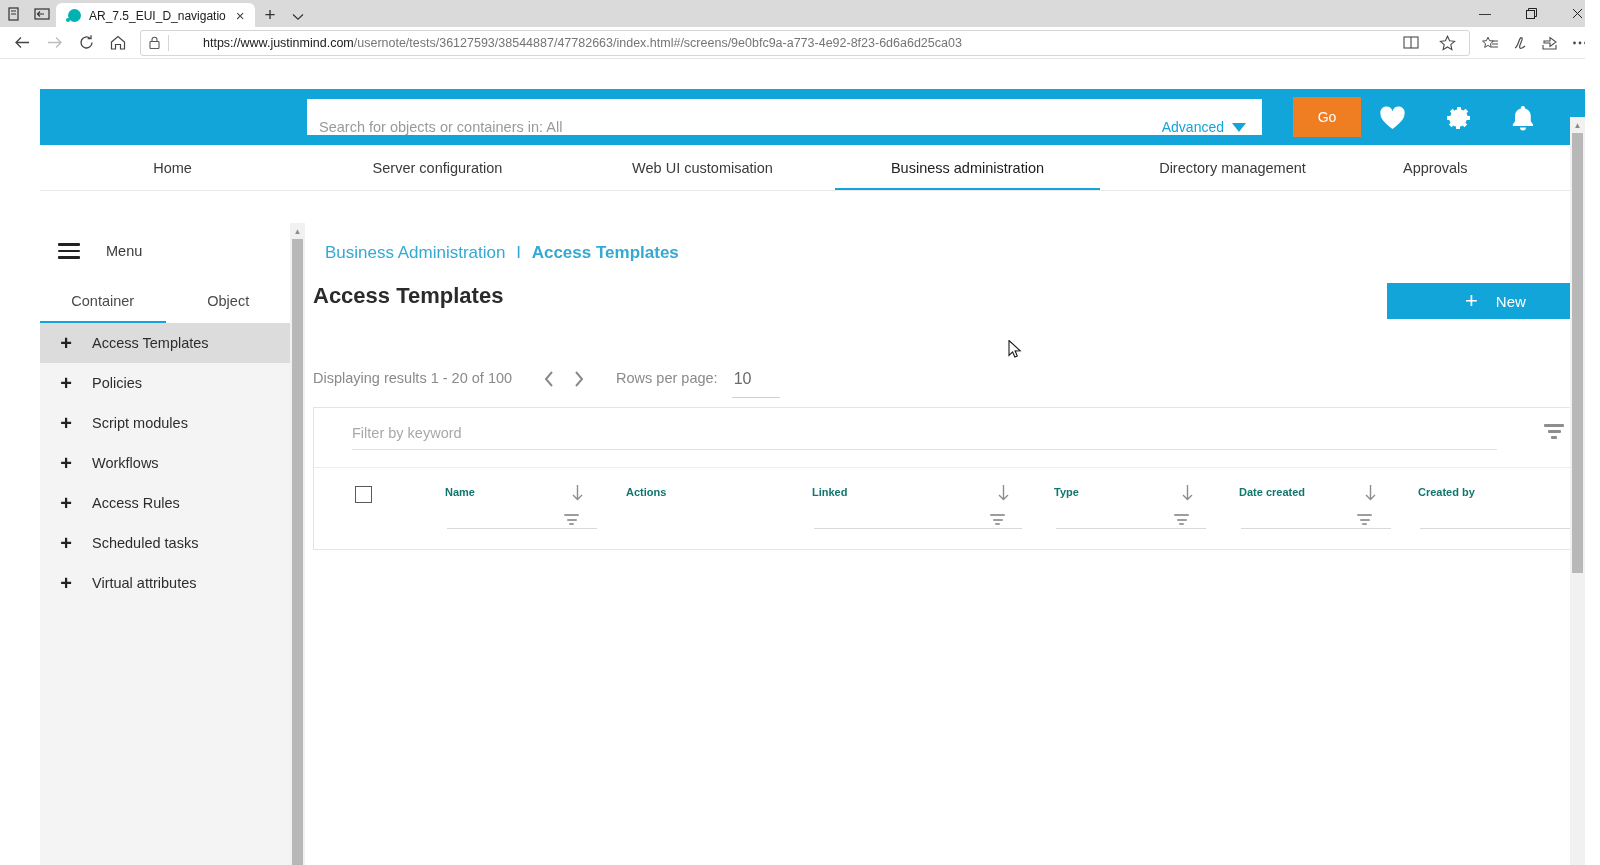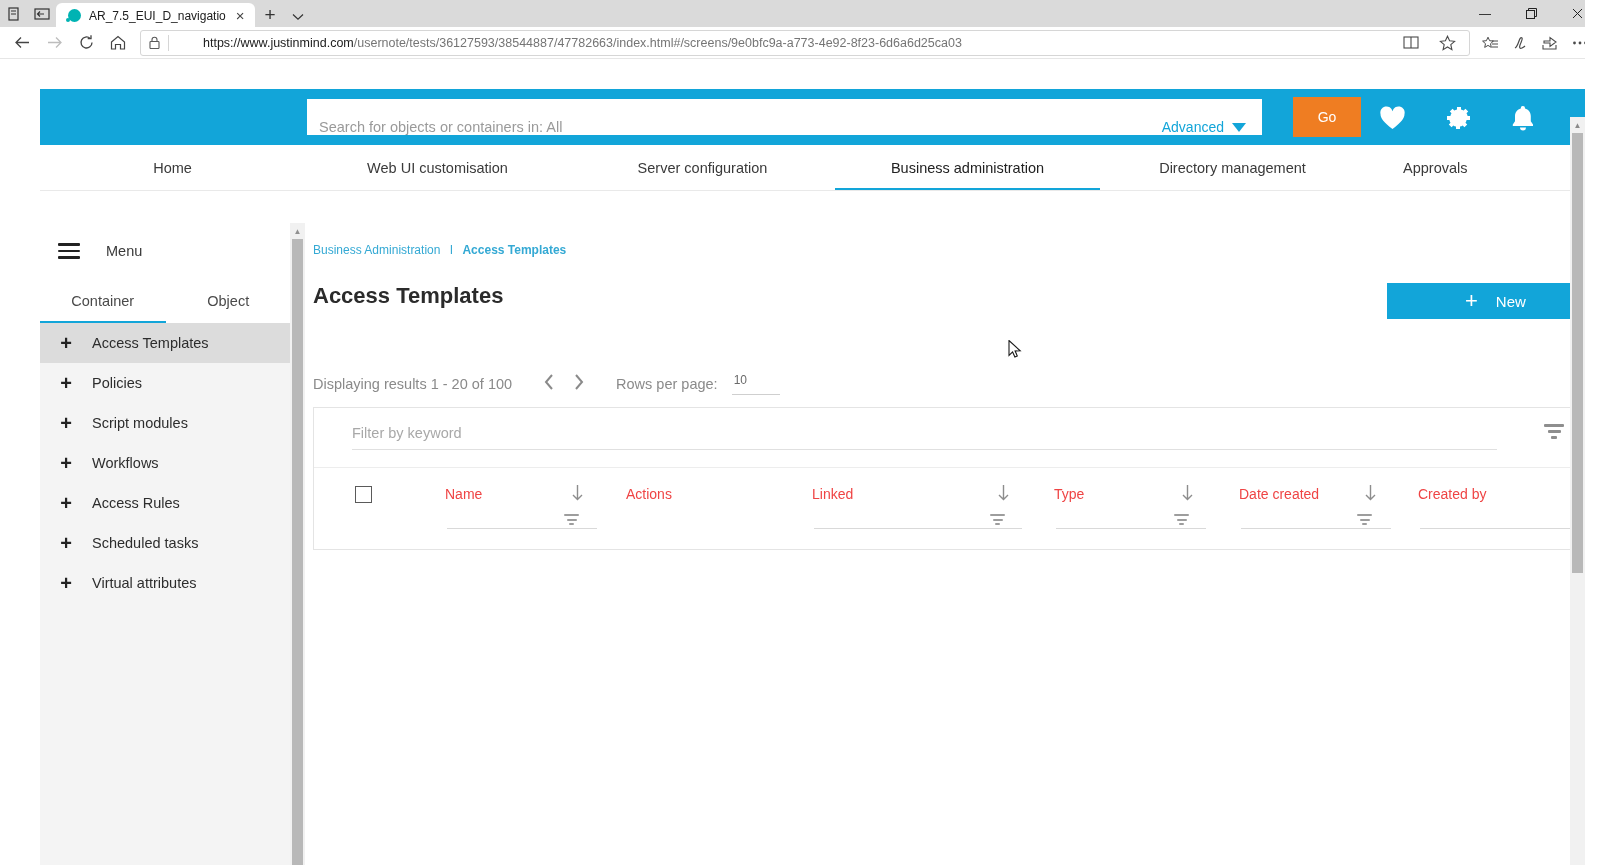--- a/index.html
+++ b/index.html
@@ -163,45 +163,45 @@
   }
   .side-scroll .sb-thumb {
     position:absolute; top:16px; left:2px; width:11px; height: 626px; background:#b8b8b8;
   }
 
   
   .content {
     position: absolute; left: 305px; top: 164px; right: 0px; height: 642px;
     background: #ffffff; overflow: hidden;
   }
-  .breadcrumb { position: absolute; left: 8px; top: 20px; font-size: 12px; }
+  .breadcrumb { position: absolute; left: 20px; top: 20px; font-size: 17px; }
   .breadcrumb a { color: #34a9d4; text-decoration: none; }
   .breadcrumb .sep { color: #34a9d4; padding: 0 6px; }
   .breadcrumb .current { color: #34a9d4; font-weight: bold; }
   .page-title {
     position: absolute; left: 8px; top: 60px; font-size: 22px;
     color: #2b2b2b; font-weight: bold;
   }
   .new-btn {
     position: absolute; left: 1082px; top: 60px; width: 200px; height: 36px;
     background: #12a5d9; color: #fff; font-size: 15px;
     display: flex; align-items: center; gap: 18px; padding-left: 78px;
   }
   .new-plus { font-size: 22px; line-height: 1; font-weight: 400; }
 
   .pagination {
     position: absolute; left: 8px; top: 147px; height: 28px;
-    display: flex; align-items: center; gap: 0px;
+    display: flex; gap: 0px;
     font-size: 14.5px; color: #8a8a8a;
   }
   .pg-text { margin-right: 22px; }
   .pg-arrow { width: 30px; text-align: center; font-size: 19px; color: #8a8a8a; }
   .pg-rows-label { margin-left: 22px; margin-right: 14px; }
   .pg-rows-val {
-    font-size: 12px; color: #6a6a6a; border-bottom: 1px solid #cfcfcf;
+    font-size: 16px; color: #6a6a6a; border-bottom: 1px solid #cfcfcf;
     width: 48px; padding-bottom: 7px; padding-left: 2px;
   }
 
   .table-card {
     position: absolute; left: 8px; top: 184px; width: 1262px; height: 143px;
     border: 1px solid #e4e4e4; background: #fff;
   }
   .filter-bar {
     height: 60px; position: relative; border-bottom: 1px solid #ededed;
   }
@@ -222,21 +222,21 @@
   .filter-menu-icon i:nth-child(1){ width: 20px;}
   .filter-menu-icon i:nth-child(2){ width: 13px;}
   .filter-menu-icon i:nth-child(3){ width: 6px;}
 
   .thead { position: relative; height: 80px; }
   .th-check {
     position: absolute; left: 41px; top: 18px; width: 17px; height: 17px;
     border: 1.8px solid #5a5a5a;
   }
   .th {
-    position: absolute; top: 18px; font-size: 14px; color: #ef4444;
+    position: absolute; top: 18px; font-size: 11px; color: #0f766e; font-weight: bold;
   }
   .th-sort {
     position: absolute; top: 17px; font-size: 15px; color: #8d8d8d;
   }
   .col-underline {
     position: absolute; top: 60px; height: 1px; background: #d9d9d9;
   }
   .col-filter {
     position: absolute; top: 46px;
     display: flex; flex-direction: column; align-items: center; gap: 2.5px;
@@ -407,24 +407,24 @@
           <path fill="#fff" d="M10 23.5h6a3 3 0 0 1-6 0z"></path>
         </svg>
     </span>
   </div>
 
   <div class="app-nav">
     <div class="nav-item" style="width:265px">
         <span>Home</span>
       </div>
     <div class="nav-item" style="width:265px">
+        <span>Server configuration</span>
+      </div>
+    <div class="nav-item" style="width:265px">
         <span>Web UI customisation</span>
-      </div>
-    <div class="nav-item" style="width:265px">
-        <span>Server configuration</span>
       </div>
     <div class="nav-item active" style="width:265px">
         <span>Business administration</span>
       </div>
     <div class="nav-item" style="width:265px">
         <span>Directory management</span>
       </div>
     <div class="nav-item" style="width:175px;justify-content:flex-start;padding-left:38px;">
         <span>Approvals</span>
       </div>

